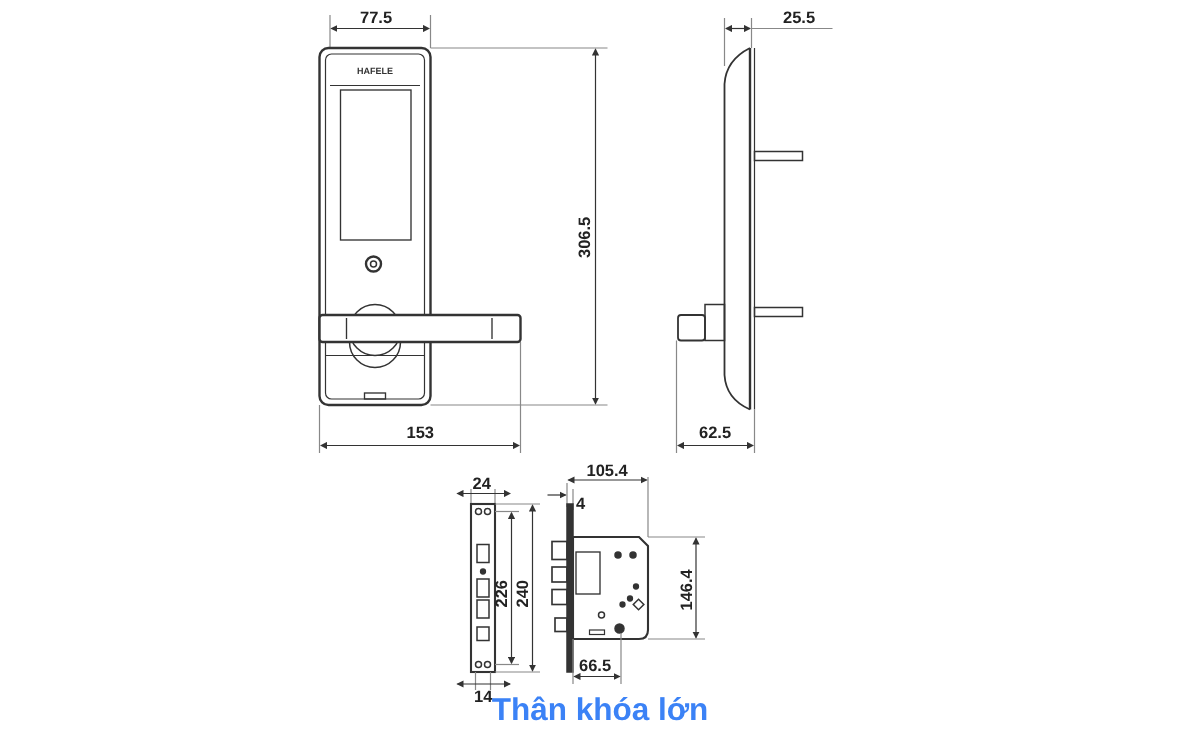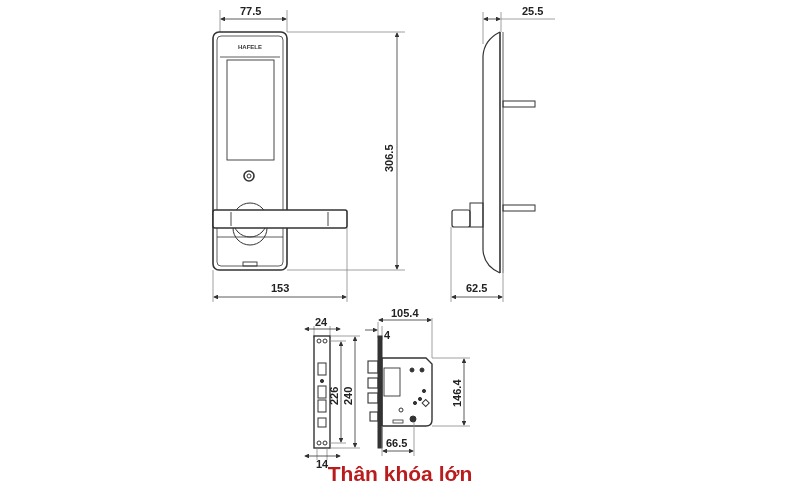--- a/index.html
+++ b/index.html
@@ -1,19 +1,19 @@
 <!DOCTYPE html>
 <html><head>
 <meta charset="utf-8">
 <style>
   html, body { margin: 0; padding: 0; background: #ffffff; }
   body { width: 800px; height: 500px; position: relative; overflow: hidden; font-family: "Liberation Sans", sans-serif; }
   svg { position: absolute; left: 0; top: 0; }
   .dim { font-family: "Liberation Sans", sans-serif; font-size: 11px; fill: #222; font-weight: bold; }
-  .caption { position: absolute; left: 0; width: 800px; top: 462px; text-align: center; font-family: "Liberation Sans", sans-serif; font-weight: bold; font-size: 21px; color: #b91c1c; }
+  .caption { position: absolute; left: 0; width: 800px; top: 462px; text-align: center; font-family: "Liberation Sans", sans-serif; font-weight: bold; font-size: 21px; color: #3b82f6; }
 </style>
 </head>
 <body>
 
 <svg width="800" height="500" viewBox="0 0 800 500">
   <defs>
     <marker id="arr" markerWidth="6" markerHeight="6" refX="5" refY="3" orient="auto">
       <path d="M0,0 L6,3 L0,6 z" fill="#333"></path>
     </marker>
     <marker id="arrs" markerWidth="6" markerHeight="6" refX="1" refY="3" orient="auto">

